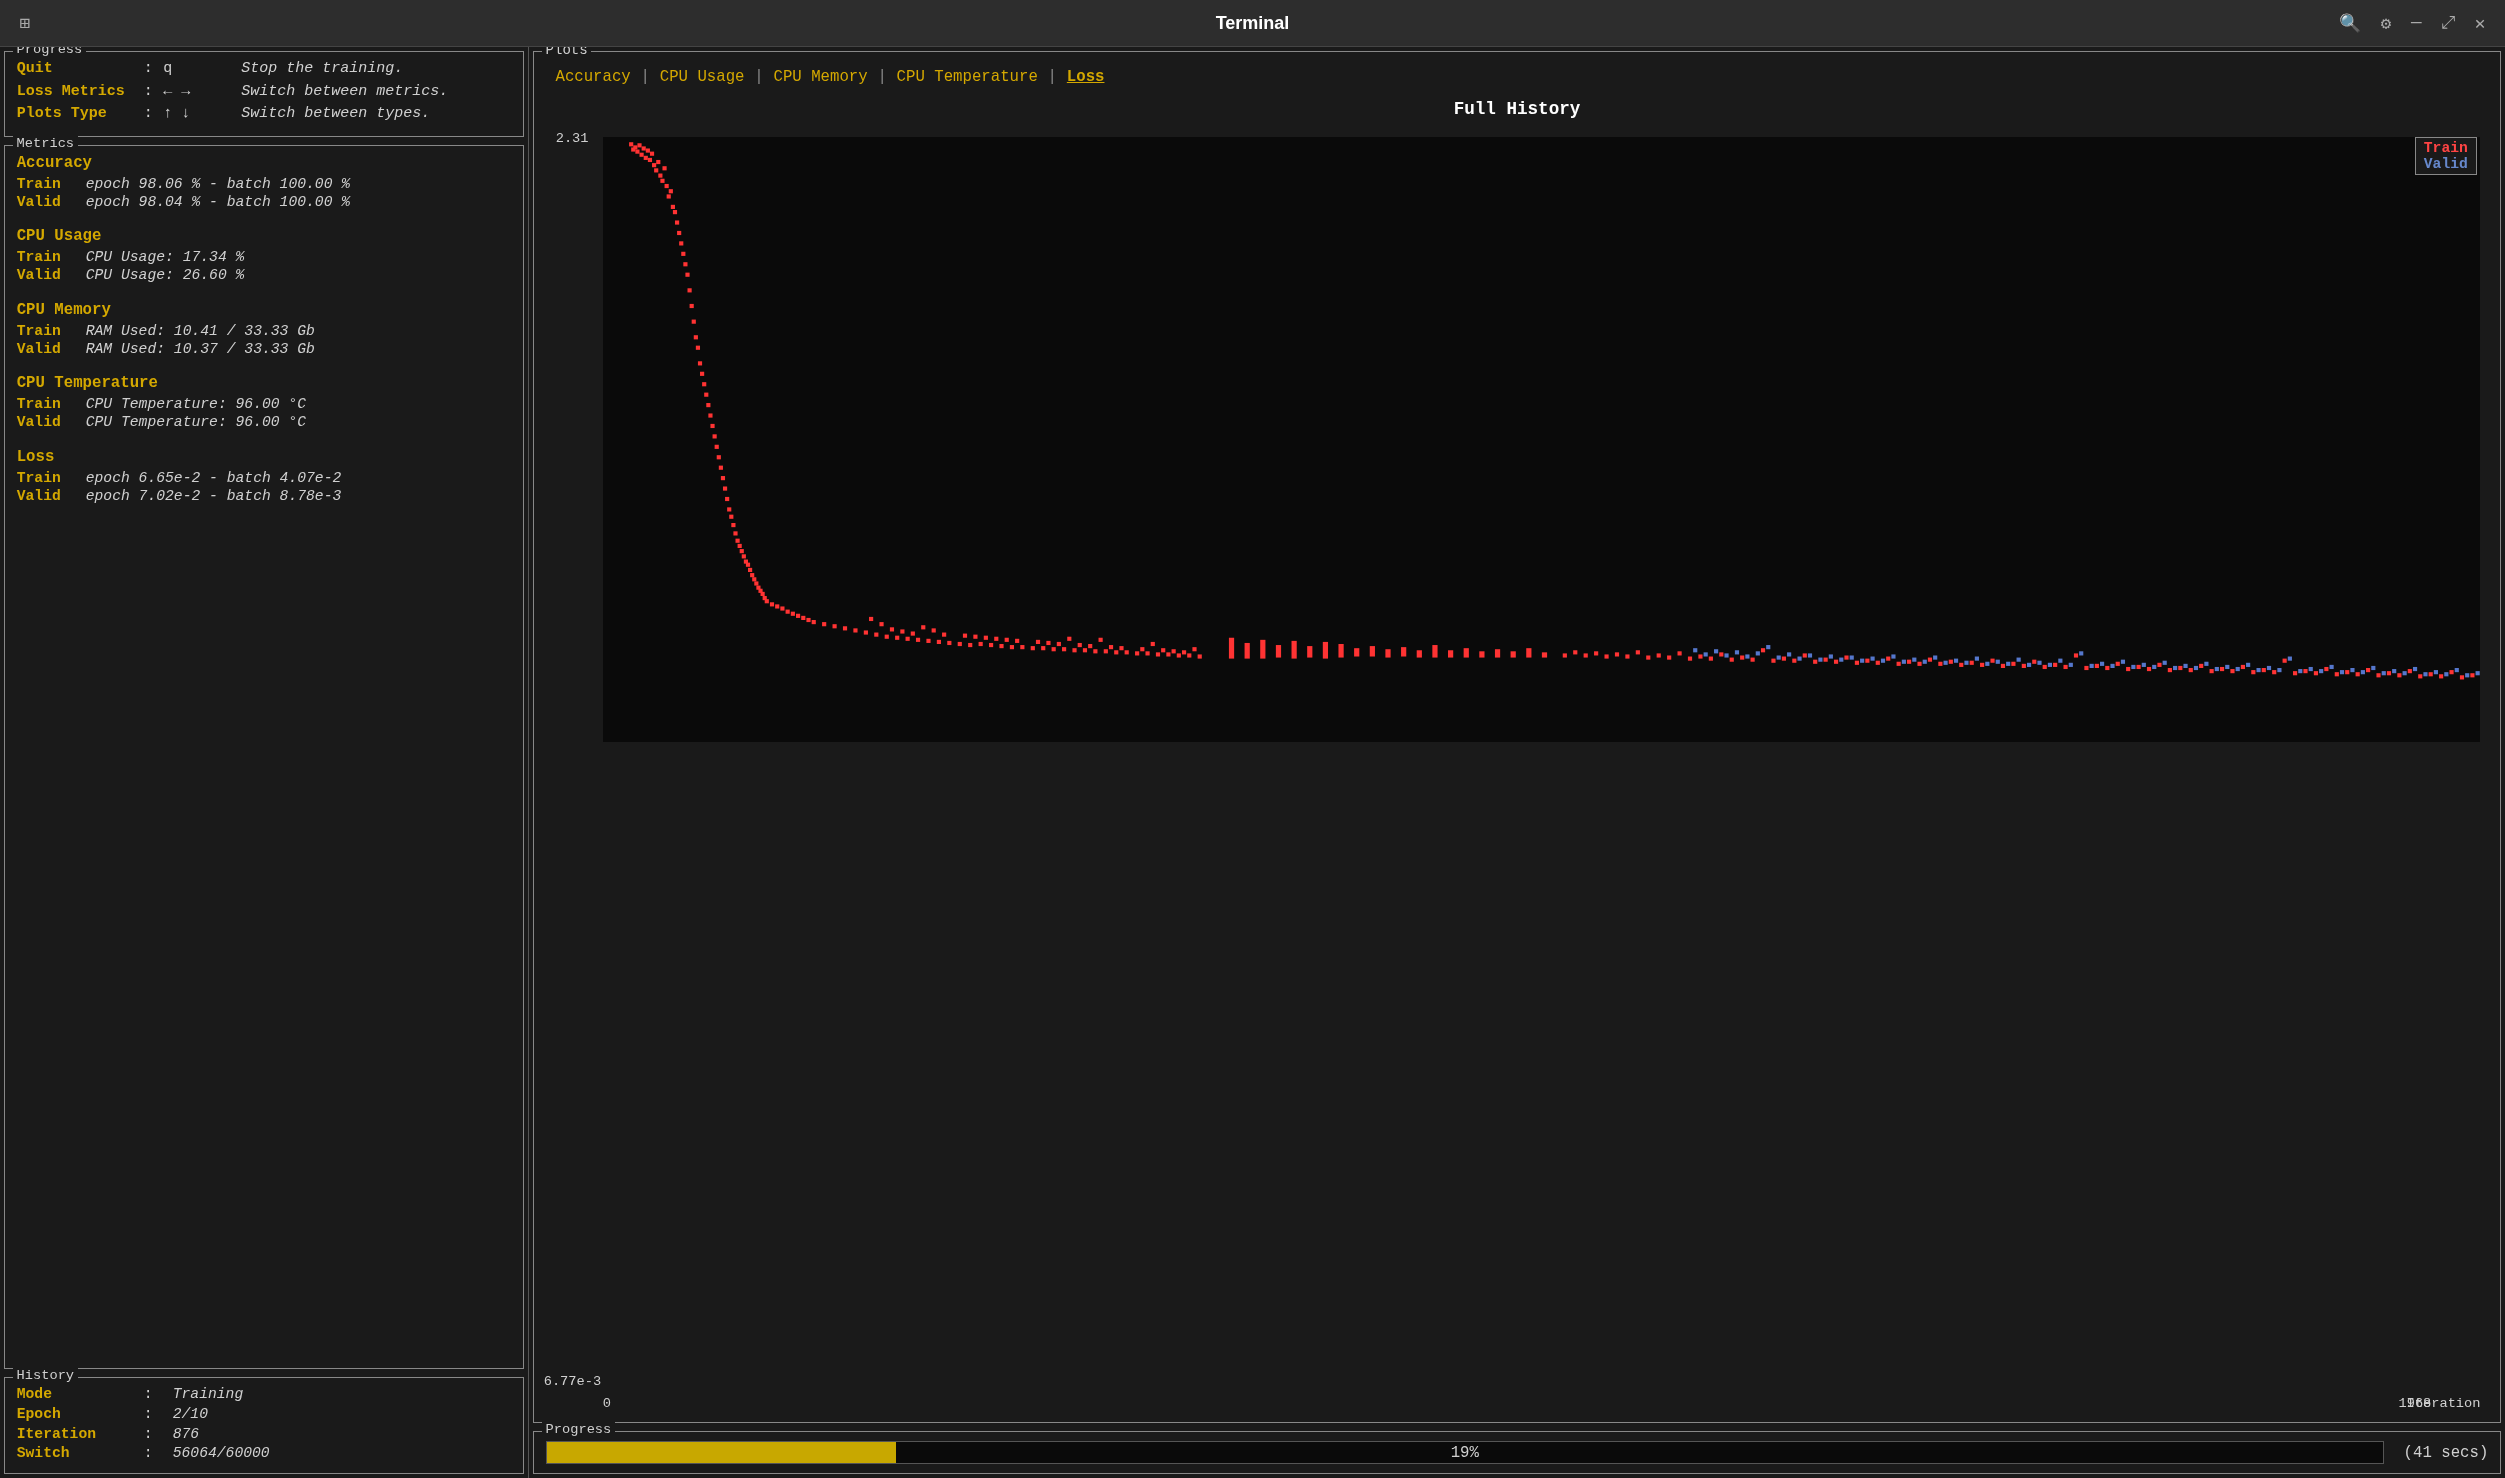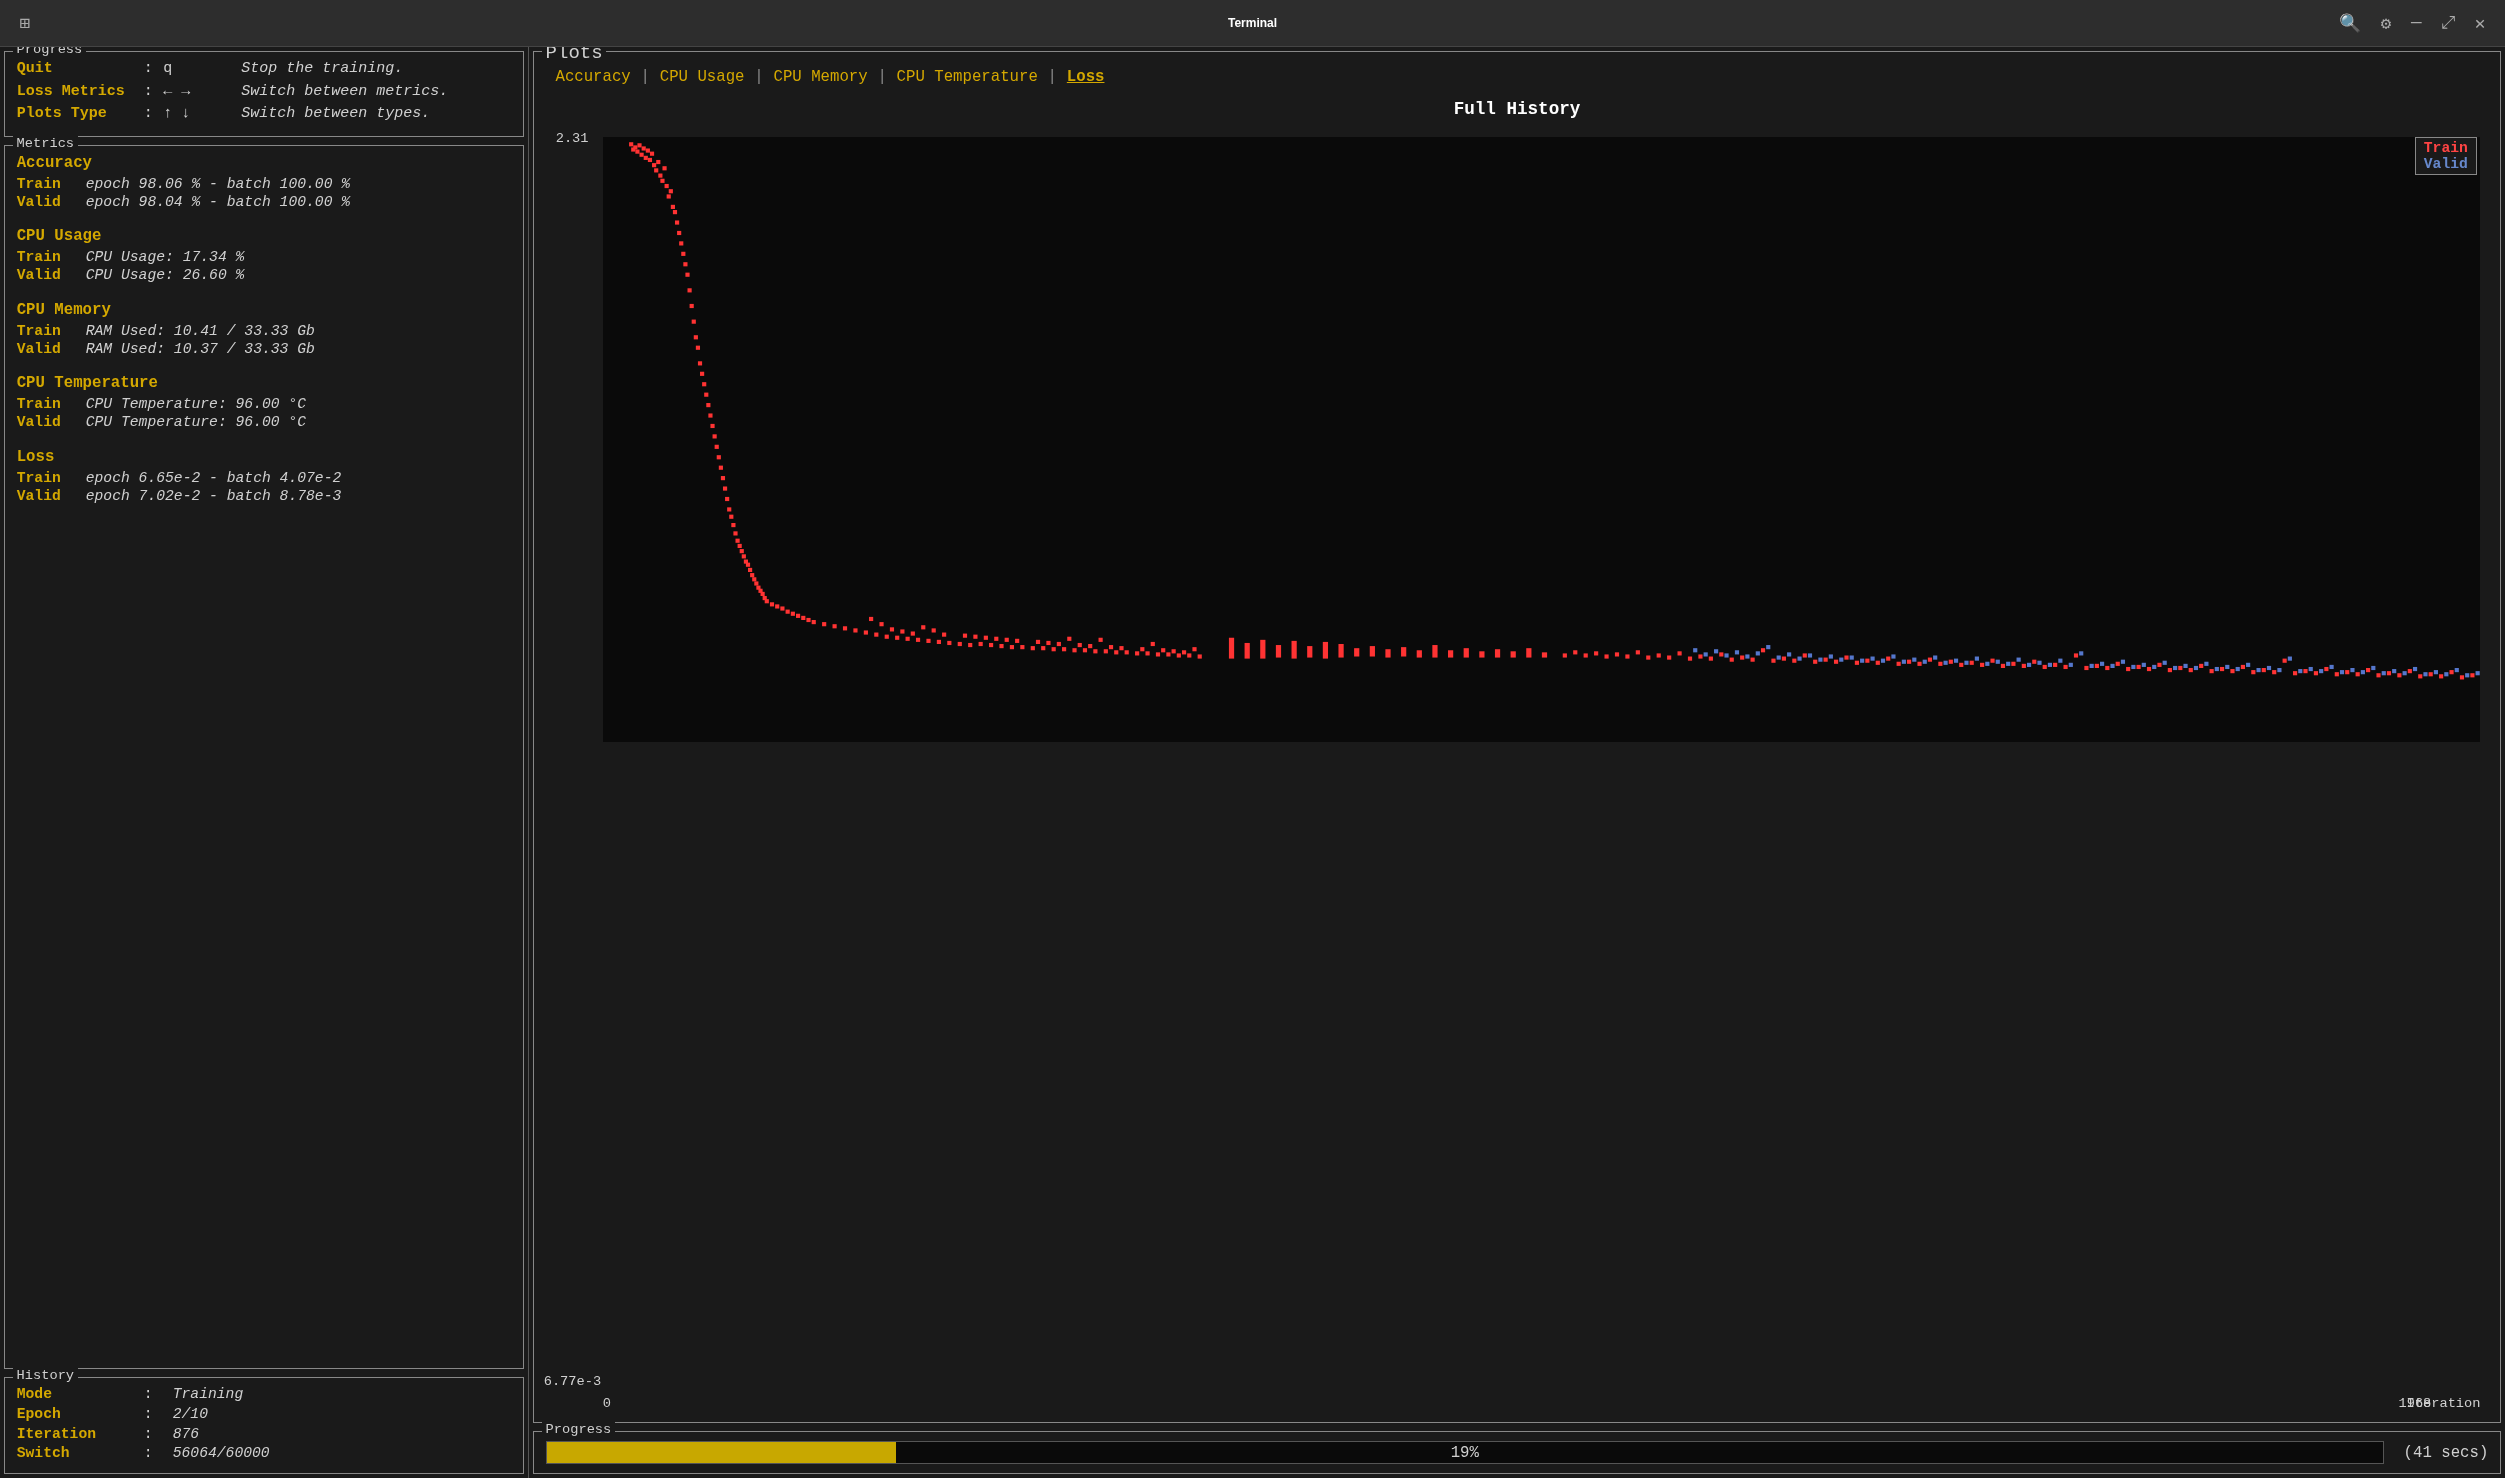--- a/index.html
+++ b/index.html
@@ -24,21 +24,21 @@
       height: 47px;
       display: flex;
       align-items: center;
       justify-content: center;
       position: relative;
       border-bottom: 1px solid #444;
       flex-shrink: 0;
     }
     .title-bar-title {
       color: #ffffff;
-      font-size: 12px;
+      font-size: 18px;
       font-weight: bold;
       font-family: sans-serif;
     }
     .title-bar-left {
       position: absolute;
       left: 19.6px;
       display: flex;
       align-items: center;
     }
     .title-bar-right {
@@ -173,21 +173,21 @@
       flex-direction: column;
       position: relative;
     }
     .plots-label {
       position: absolute;
       top: -9.8px;
       left: 7.8px;
       background: #1a1a1a;
       padding: 0 3.9px;
       color: #d0d0d0;
-      font-size: 19px;
+      font-size: 14px;
     }
     .plots-tabs {
       display: flex;
       align-items: center;
       padding: 7.8px 15.7px;
       gap: 0;
       flex-shrink: 0;
       margin-top: 5.9px;
     }
     .tab-item {

